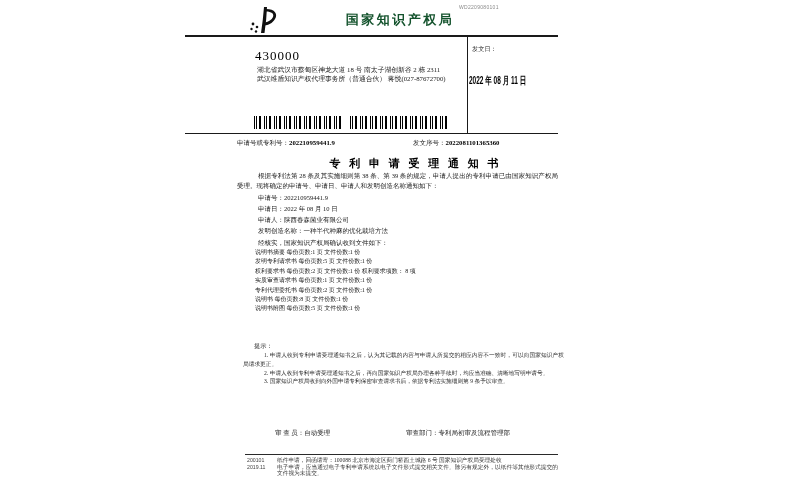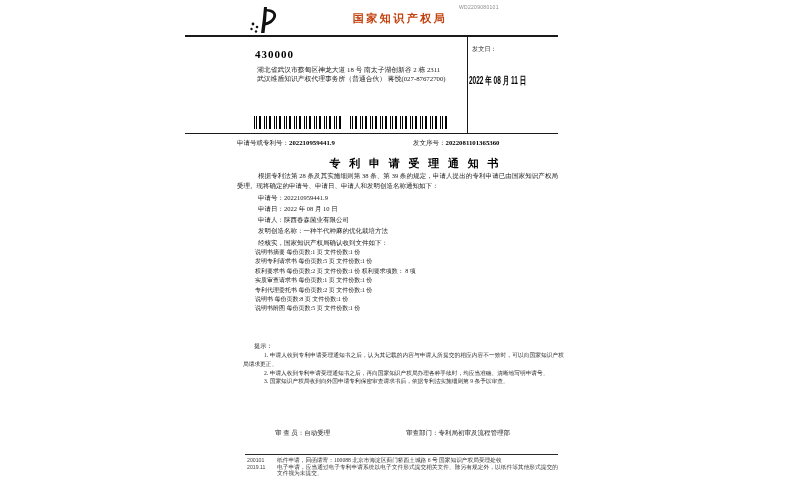--- a/index.html
+++ b/index.html
@@ -5,32 +5,32 @@
   html,body{margin:0;padding:0;}
   body{
     width:800px;height:500px;background:#ffffff;position:relative;
     font-family:"Liberation Serif","DejaVu Serif",serif;
     color:#1f1f1f;overflow:hidden;
     -webkit-font-smoothing:antialiased;
   }
   .abs{position:absolute;}
   
   .logo{left:245px;top:6px;width:34px;height:28px;}
-  .agency{left:0;right:0;top:11px;text-align:center;font-size:11px;font-weight:bold;
-    letter-spacing:2.5px;color:#c2410c;}
+  .agency{left:0;right:0;top:11px;text-align:center;font-size:13px;font-weight:bold;
+    letter-spacing:2.5px;color:#14532d;}
   .doccode{left:459px;top:4px;font-size:5px;color:#8a8a8a;letter-spacing:.3px;
     font-family:"Liberation Sans",sans-serif;}
   
   .rule{background:#1a1a1a;height:1.5px;}
   .rule-top{left:185px;top:35px;width:373px;}
   .rule-mid{left:185px;top:133px;width:373px;height:1px;}
   .vdiv{left:467px;top:36px;width:1px;height:98px;background:#1a1a1a;}
   .rule-foot{left:245px;top:454px;width:313px;height:1px;background:#2a2a2a;}
   
-  .postal{left:255px;top:48px;font-size:11px;font-weight:bold;letter-spacing:1px;color:#000;}
+  .postal{left:255px;top:48px;font-size:13px;font-weight:normal;letter-spacing:1px;color:#000;}
   .addr1{left:257px;top:65px;font-size:6.8px;color:#222;white-space:nowrap;}
   .addr2{left:257px;top:74px;font-size:6.8px;color:#222;white-space:nowrap;}
   .barcode{top:116px;height:13px;background-image:repeating-linear-gradient(90deg,
     #000 0 1.4px,#fff 1.4px 2.4px,#000 2.4px 3px,#fff 3px 5.2px,
     #000 5.2px 6.8px,#fff 6.8px 7.6px,#000 7.6px 8.4px,#fff 8.4px 10px);}
   .bc1{left:254px;width:89px;}
   .bc2{left:350px;width:100px;}
   
   .dispatch-label{left:472px;top:45px;font-size:6.2px;color:#222;}
   .dispatch-date{left:469px;top:74px;font-size:10.5px;font-weight:bold;color:#000;

